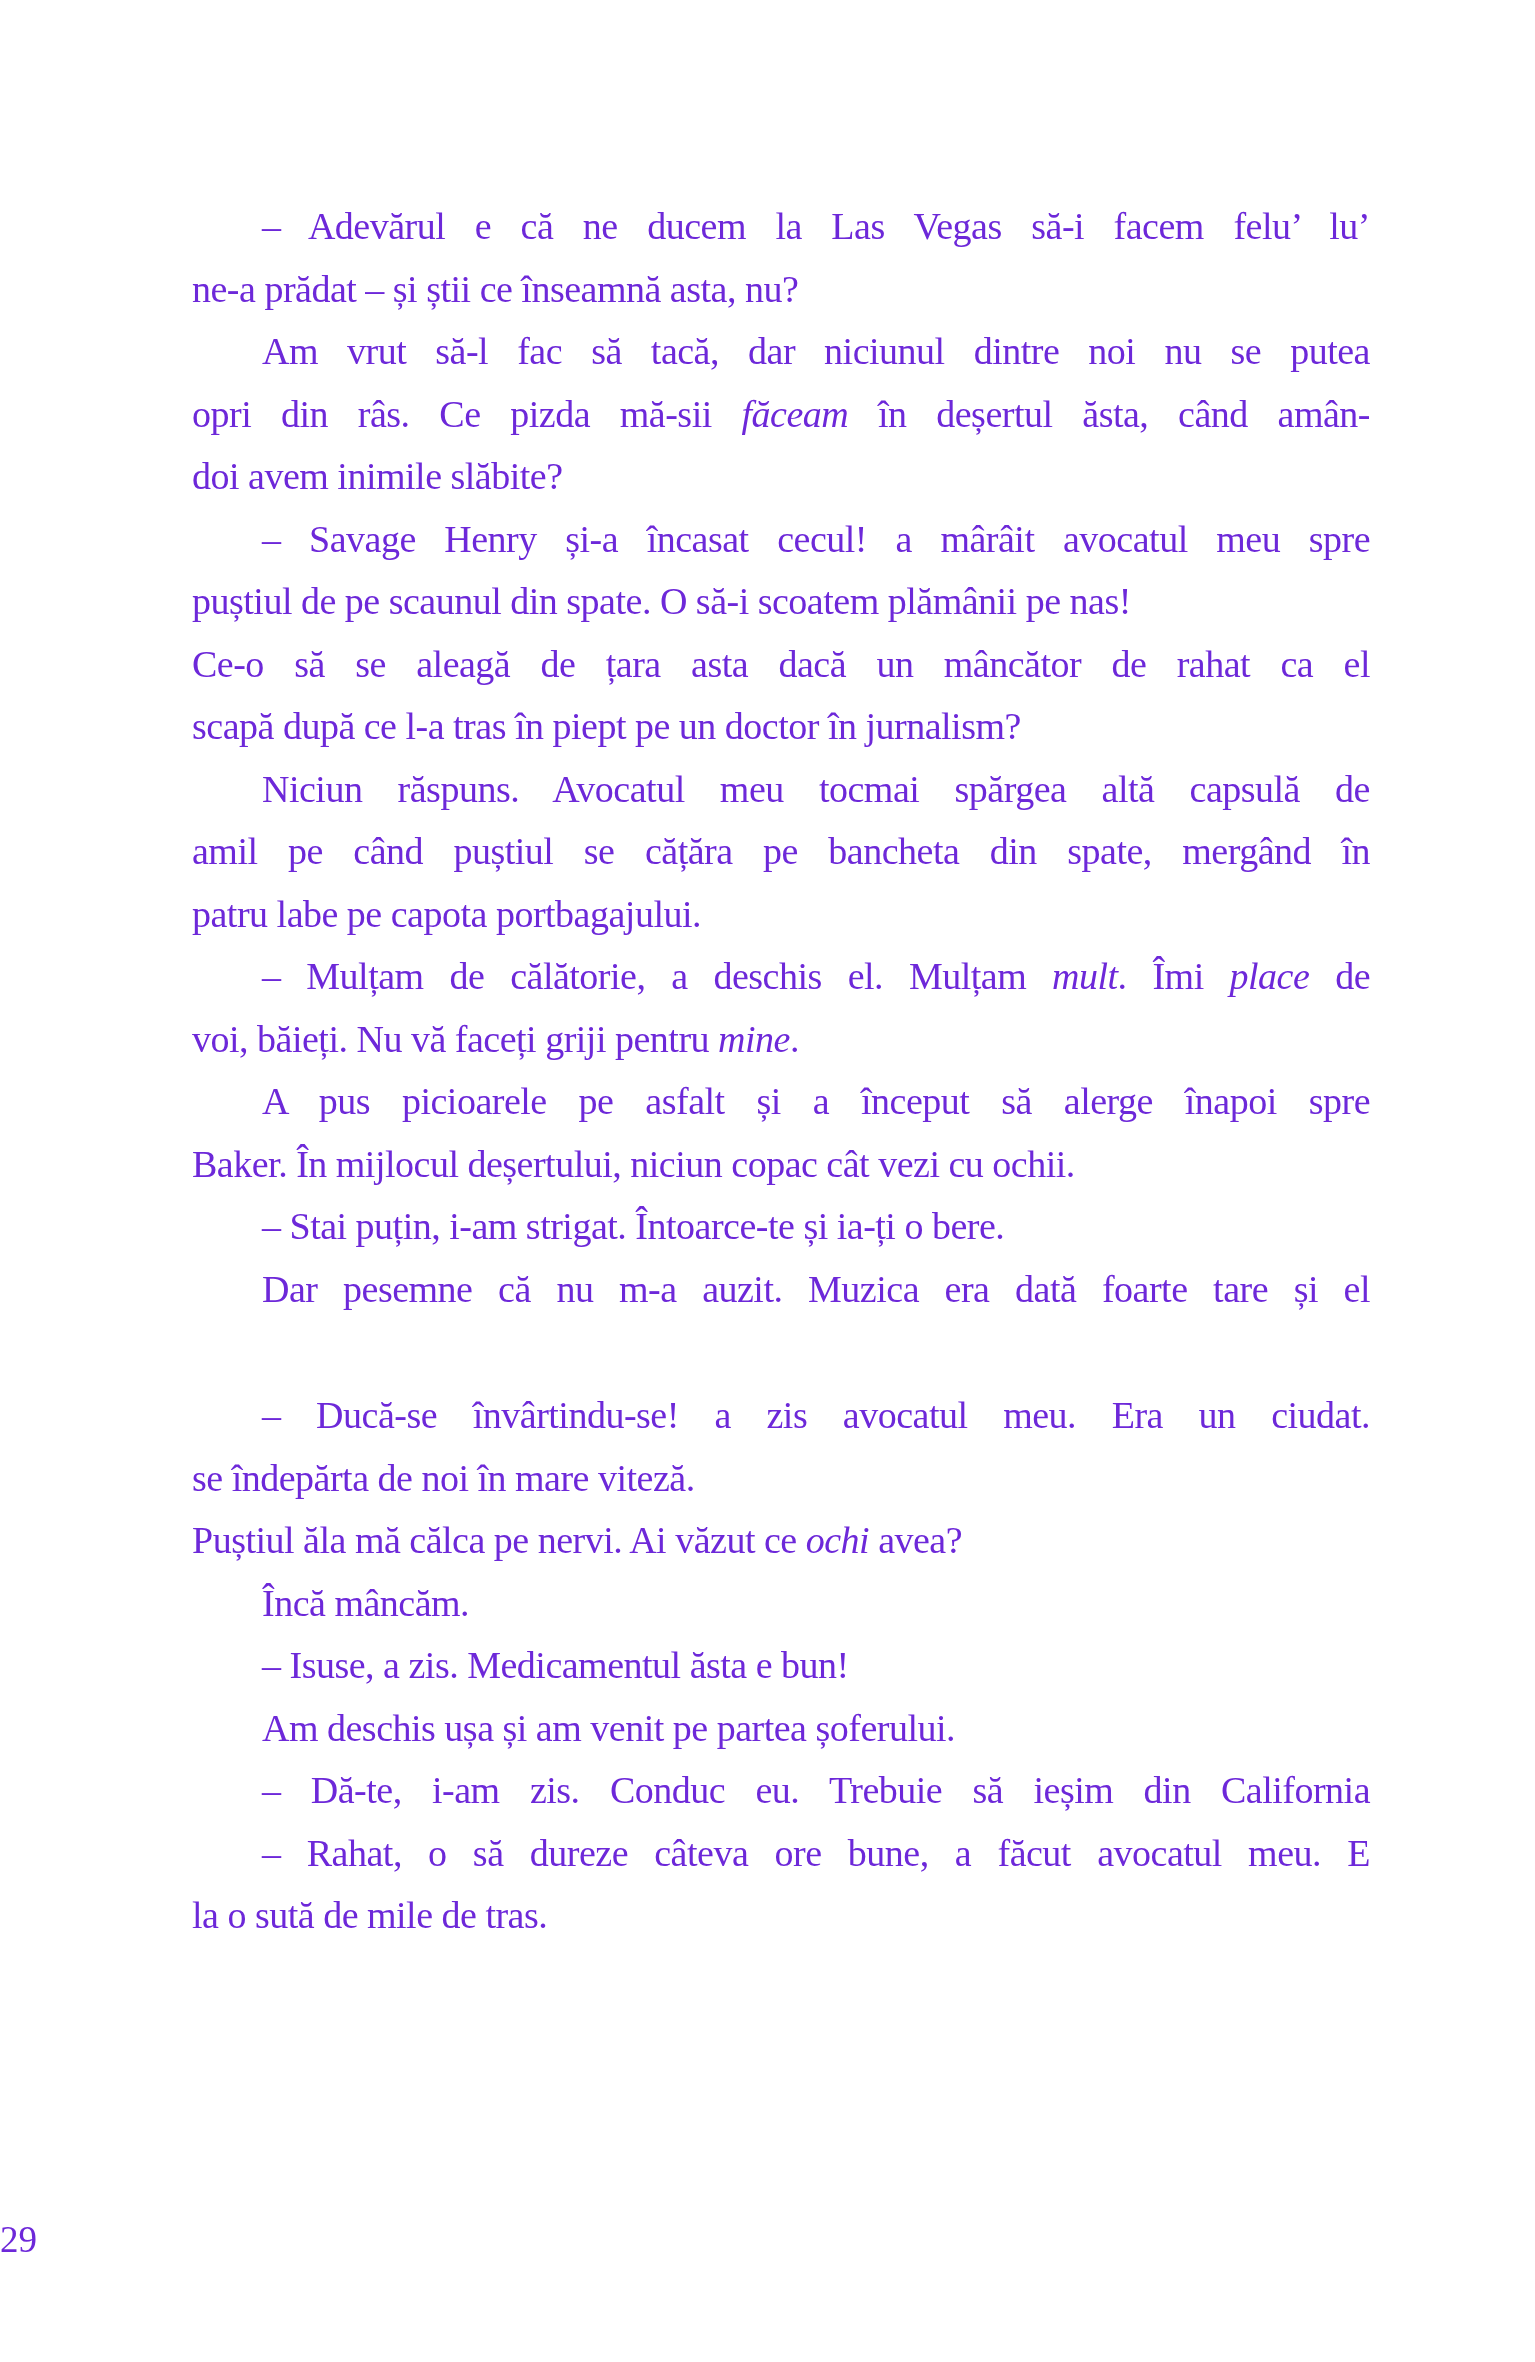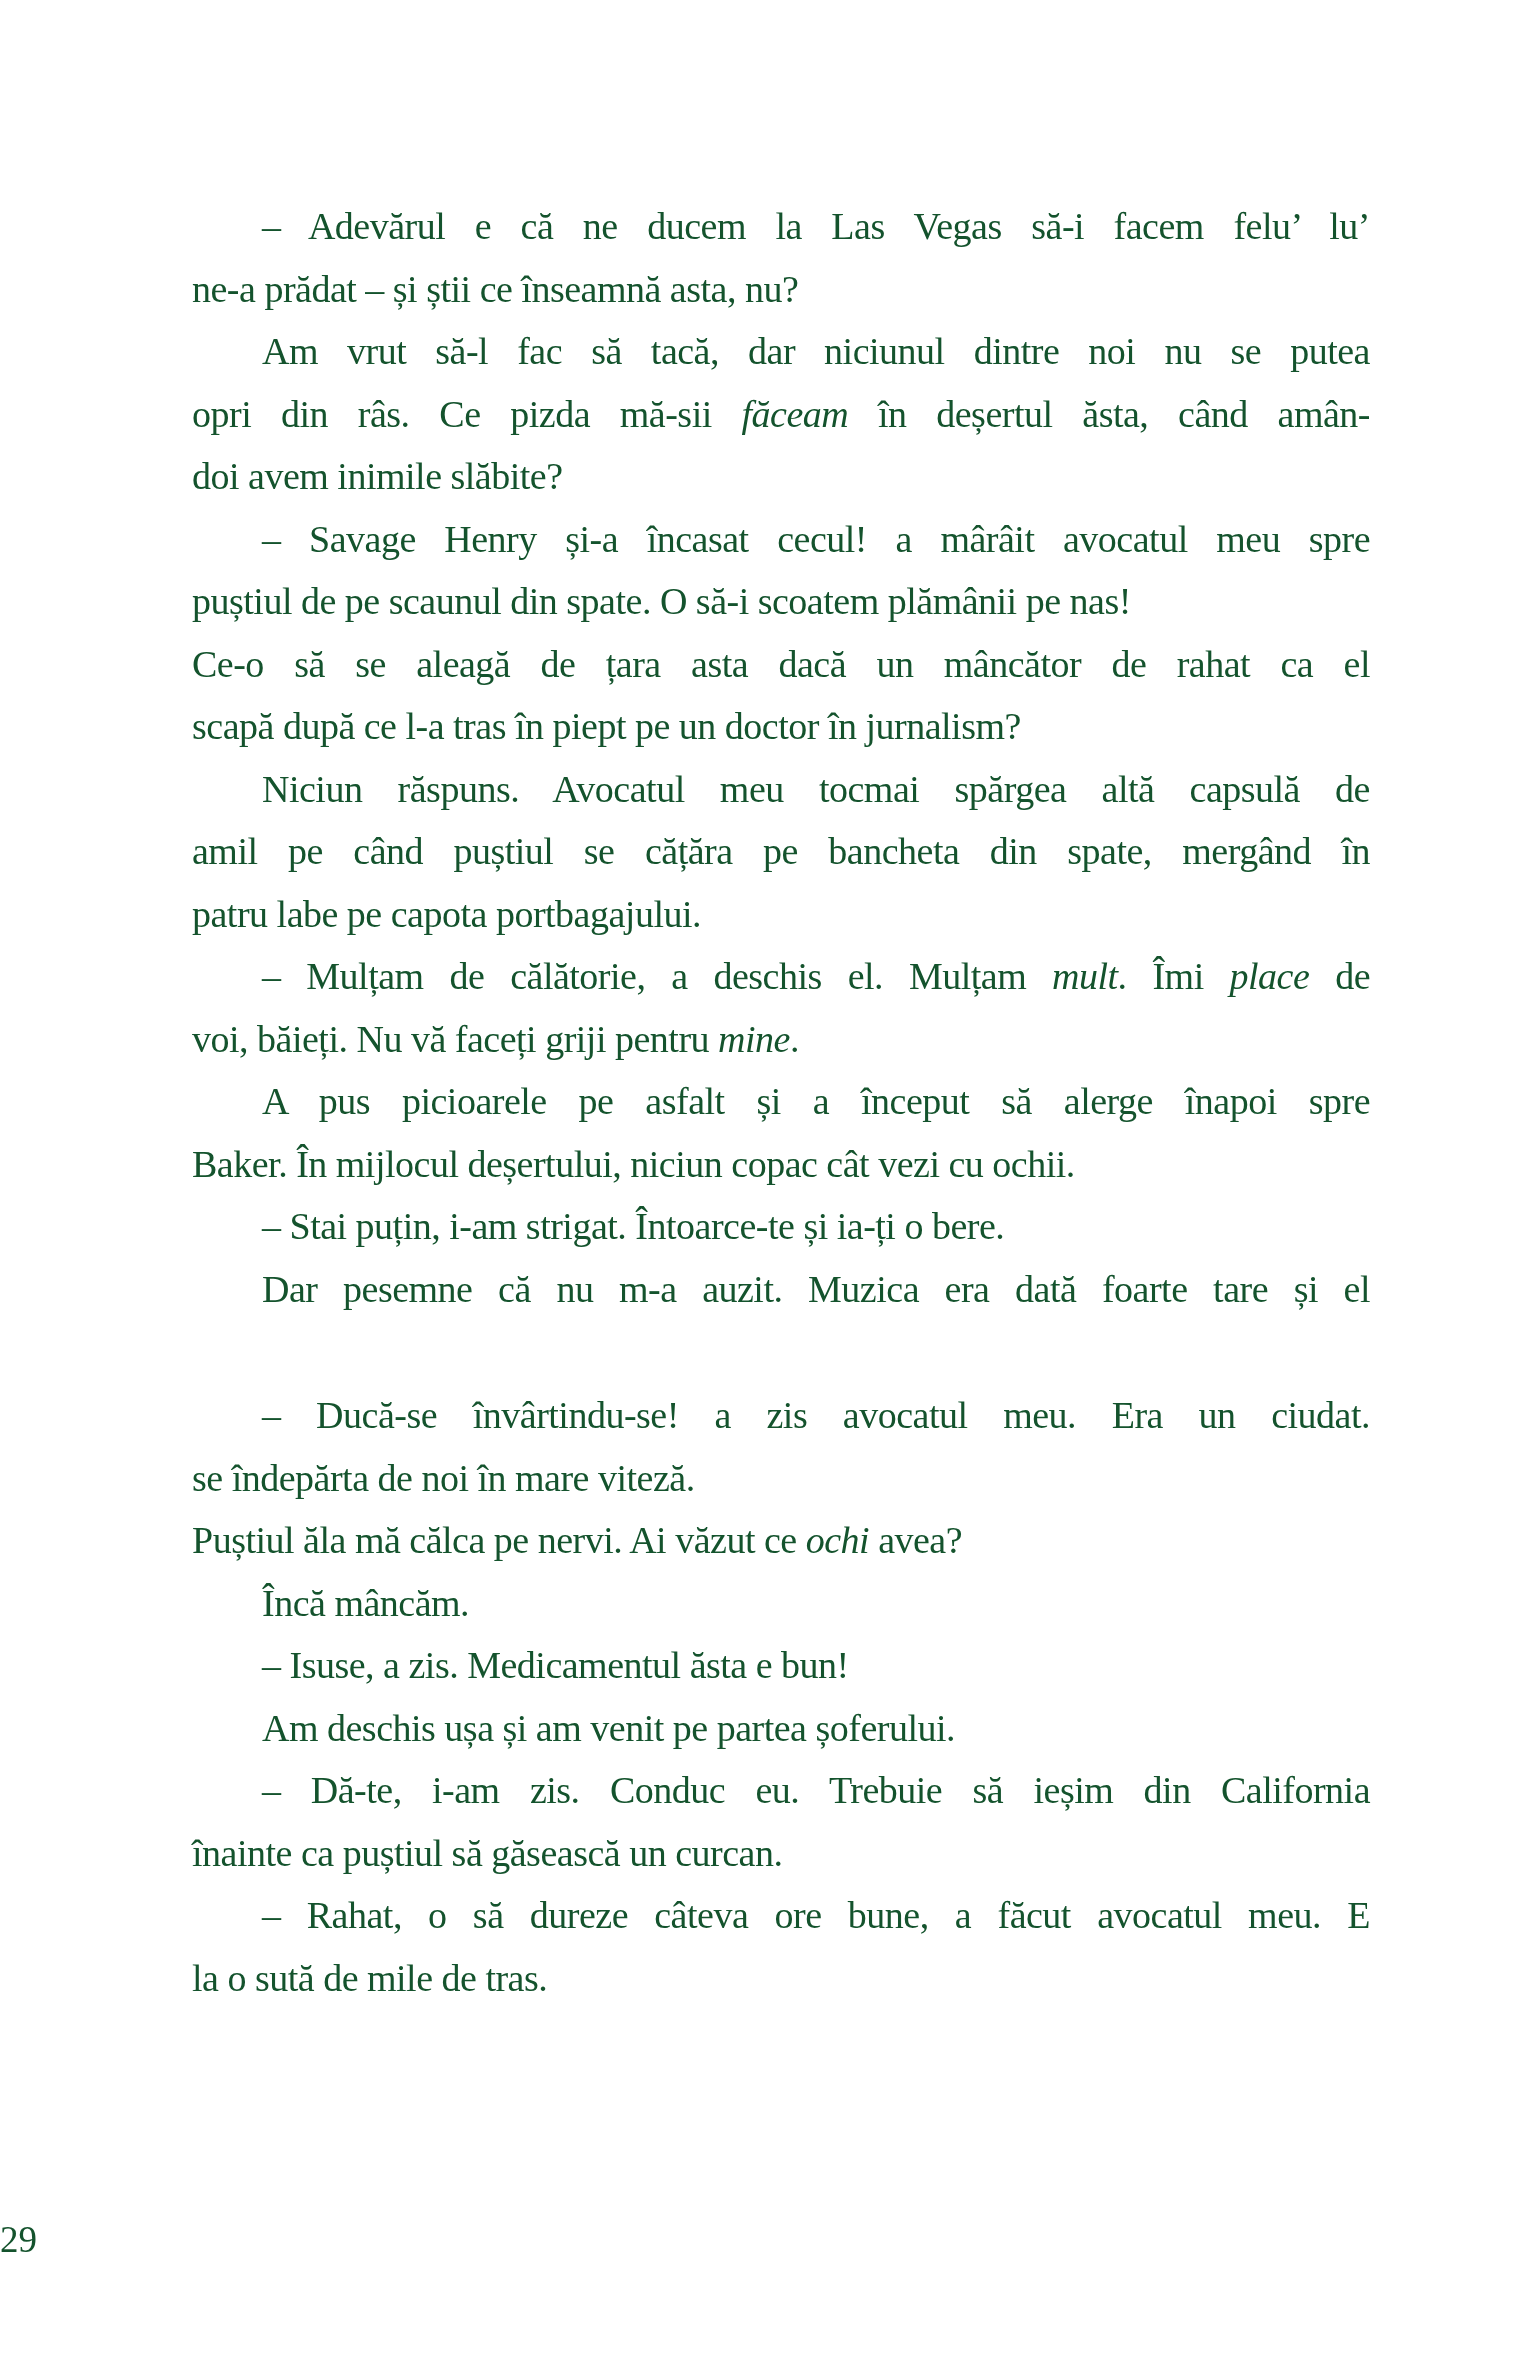--- a/index.html
+++ b/index.html
@@ -7,21 +7,21 @@
     padding: 0;
     background: #ffffff;
   }
   .page {
     position: relative;
     width: 1535px;
     height: 2362px;
     background: #ffffff;
     overflow: hidden;
     font-family: "Liberation Serif", "DejaVu Serif", serif;
-    color: #14532d;
+    color: #6d28d9;
   }
   .text-block {
     position: absolute;
     left: 192px;
     top: 195px;
     width: 1178px;
     font-size: 38px;
     line-height: 62.5px;
     letter-spacing: -0.5px;
   }
@@ -76,18 +76,17 @@
       <div class="line natural"><span>Baker. În mijlocul deșertului, niciun copac cât vezi cu ochii.</span></div>
       <div class="line indent natural"><span>– Stai puțin, i-am strigat. Întoarce-te și ia-ți o bere.</span></div>
       <div class="line indent"><span>Dar pesemne că nu m-a auzit. Muzica era dată foarte tare și el</span></div>
       <div class="line indent gap"><span>– Ducă-se învârtindu-se! a zis avocatul meu. Era un ciudat.</span></div>
       <div class="line natural"><span>se îndepărta de noi în mare viteză.</span></div>
       <div class="line natural"><span>Puștiul ăla mă călca pe nervi. Ai văzut ce </span><i>ochi</i><span> avea?</span></div>
       <div class="line indent natural"><span>Încă mâncăm.</span></div>
       <div class="line indent natural"><span>– Isuse, a zis. Medicamentul ăsta e bun!</span></div>
       <div class="line indent natural"><span>Am deschis ușa și am venit pe partea șoferului.</span></div>
       <div class="line indent"><span>– Dă-te, i-am zis. Conduc eu. Trebuie să ieșim din California</span></div>
-      <div class="line natural"><span>înainte ca puștiul să găsească un curcan.</span></div>
       <div class="line indent"><span>– Rahat, o să dureze câteva ore bune, a făcut avocatul meu. E</span></div>
       <div class="line natural"><span>la o sută de mile de tras.</span></div>
     </div>
   <div class="page-number">29</div>
 </div>
 
 </body></html>

